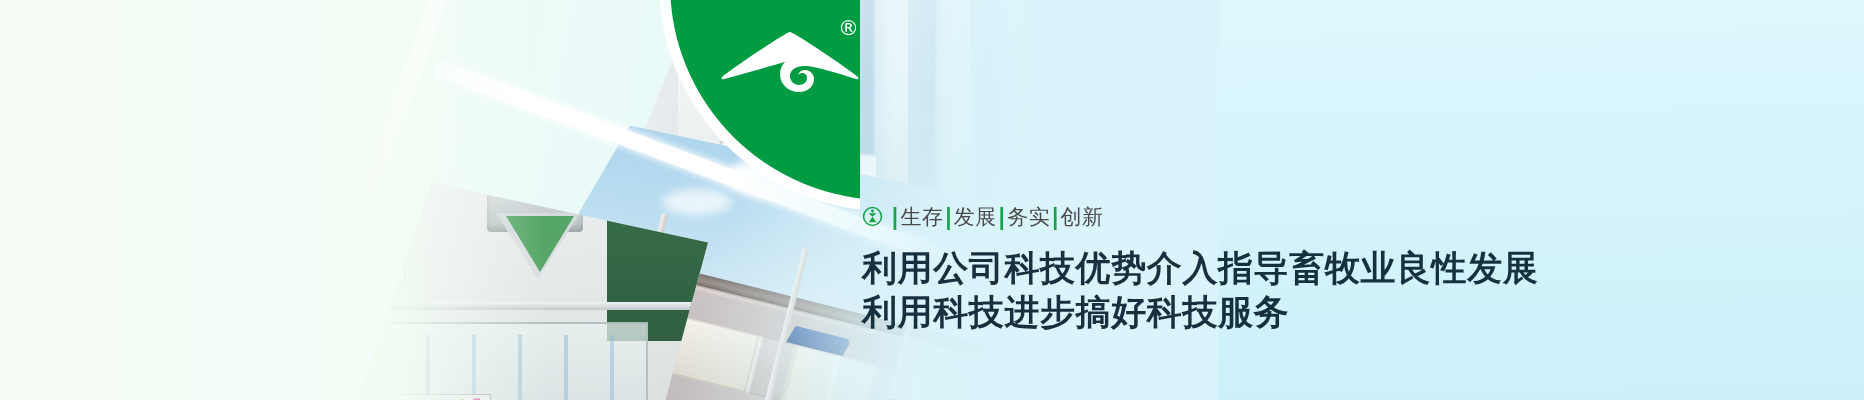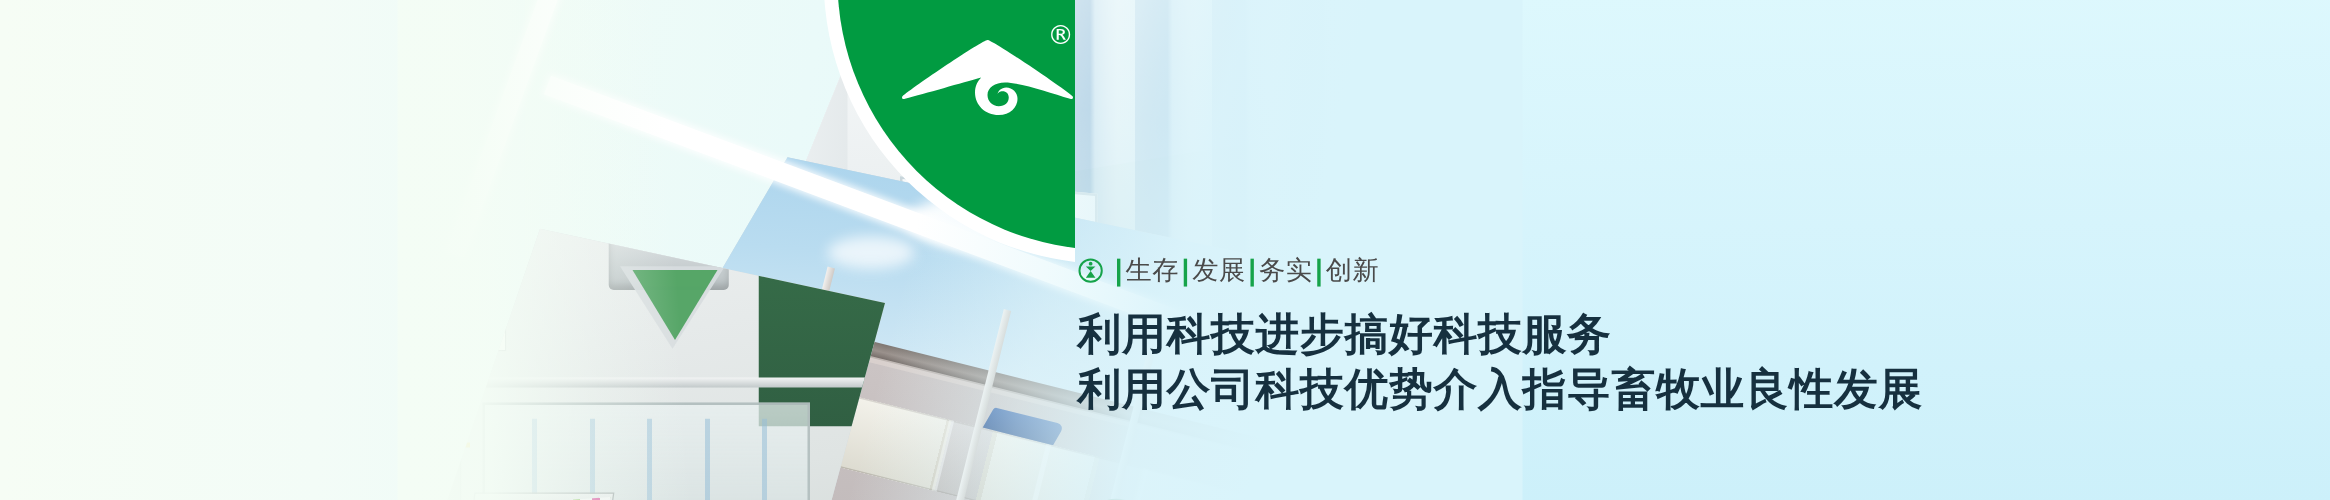--- a/index.html
+++ b/index.html
@@ -584,19 +584,19 @@
         <span class="tagline-bar">|</span>
         <span>发展</span>
         <span class="tagline-bar">|</span>
         <span>务实</span>
         <span class="tagline-bar">|</span>
         <span>创新</span>
       </span>
     </div>
 
     <div class="headline">
+      <span class="headline-line">利用公司科技优势介入指导畜牧业良性发展</span>
       <span class="headline-line">利用科技进步搞好科技服务</span>
-      <span class="headline-line">利用公司科技优势介入指导畜牧业良性发展</span>
     </div>
 
   </div>
 
 </div>
 
 </body></html>

